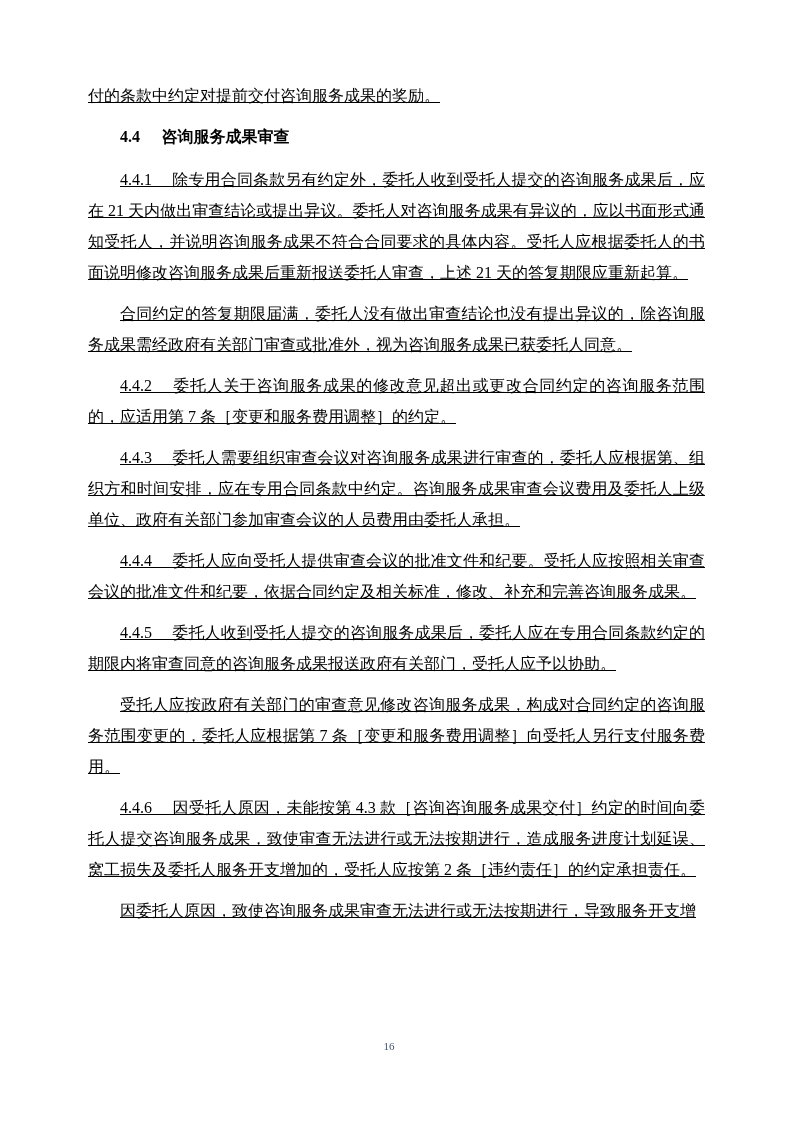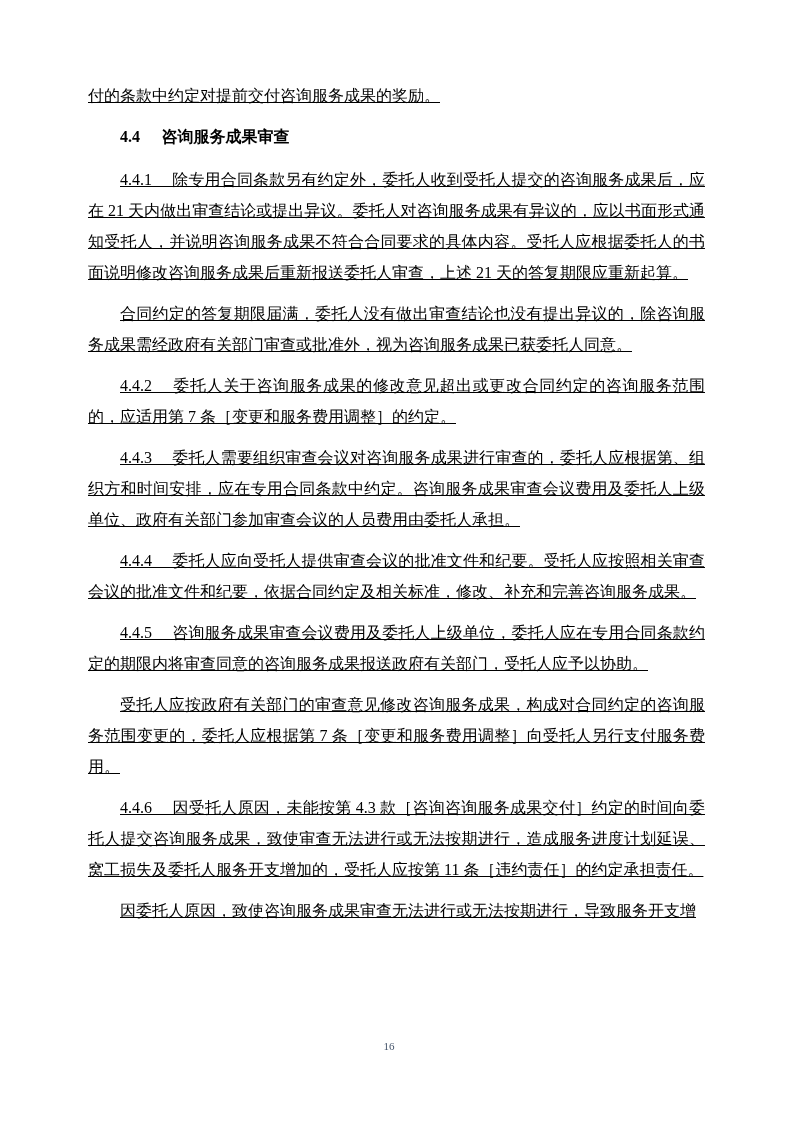--- a/index.html
+++ b/index.html
@@ -68,23 +68,23 @@
 
     <h2 class="heading">
       <span class="h-num">4.4</span><span>咨询服务成果审查</span>
     </h2>
 
     <p class="para">4.4.1 　除专用合同条款另有约定外，委托人收到受托人提交的咨询服务成果后，应在 21 天内做出审查结论或提出异议。委托人对咨询服务成果有异议的，应以书面形式通知受托人，并说明咨询服务成果不符合合同要求的具体内容。受托人应根据委托人的书面说明修改咨询服务成果后重新报送委托人审查，上述 21 天的答复期限应重新起算。</p>
     <p class="para">合同约定的答复期限届满，委托人没有做出审查结论也没有提出异议的，除咨询服务成果需经政府有关部门审查或批准外，视为咨询服务成果已获委托人同意。</p>
     <p class="para">4.4.2 　委托人关于咨询服务成果的修改意见超出或更改合同约定的咨询服务范围的，应适用第 7 条［变更和服务费用调整］的约定。</p>
     <p class="para">4.4.3 　委托人需要组织审查会议对咨询服务成果进行审查的，委托人应根据第、组织方和时间安排，应在专用合同条款中约定。咨询服务成果审查会议费用及委托人上级单位、政府有关部门参加审查会议的人员费用由委托人承担。</p>
     <p class="para">4.4.4 　委托人应向受托人提供审查会议的批准文件和纪要。受托人应按照相关审查会议的批准文件和纪要，依据合同约定及相关标准，修改、补充和完善咨询服务成果。</p>
-    <p class="para">4.4.5 　咨询服务成果审查会议费用及委托人上级单位，委托人应在专用合同条款约定的期限内将审查同意的咨询服务成果报送政府有关部门，受托人应予以协助。</p>
+    <p class="para">4.4.5 　委托人收到受托人提交的咨询服务成果后，委托人应在专用合同条款约定的期限内将审查同意的咨询服务成果报送政府有关部门，受托人应予以协助。</p>
     <p class="para">受托人应按政府有关部门的审查意见修改咨询服务成果，构成对合同约定的咨询服务范围变更的，委托人应根据第 7 条［变更和服务费用调整］向受托人另行支付服务费用。</p>
-    <p class="para">4.4.6 　因受托人原因，未能按第 4.3 款［咨询咨询服务成果交付］约定的时间向委托人提交咨询服务成果，致使审查无法进行或无法按期进行，造成服务进度计划延误、窝工损失及委托人服务开支增加的，受托人应按第 11 条［违约责任］的约定承担责任。</p>
+    <p class="para">4.4.6 　因受托人原因，未能按第 4.3 款［咨询咨询服务成果交付］约定的时间向委托人提交咨询服务成果，致使审查无法进行或无法按期进行，造成服务进度计划延误、窝工损失及委托人服务开支增加的，受托人应按第 2 条［违约责任］的约定承担责任。</p>
     <p class="para">因委托人原因，致使咨询服务成果审查无法进行或无法按期进行，导致服务开支增</p>
 
   </div>
 
   <div class="footer">
     <span>16</span>
   </div>
 </div>
 
 </body></html>

